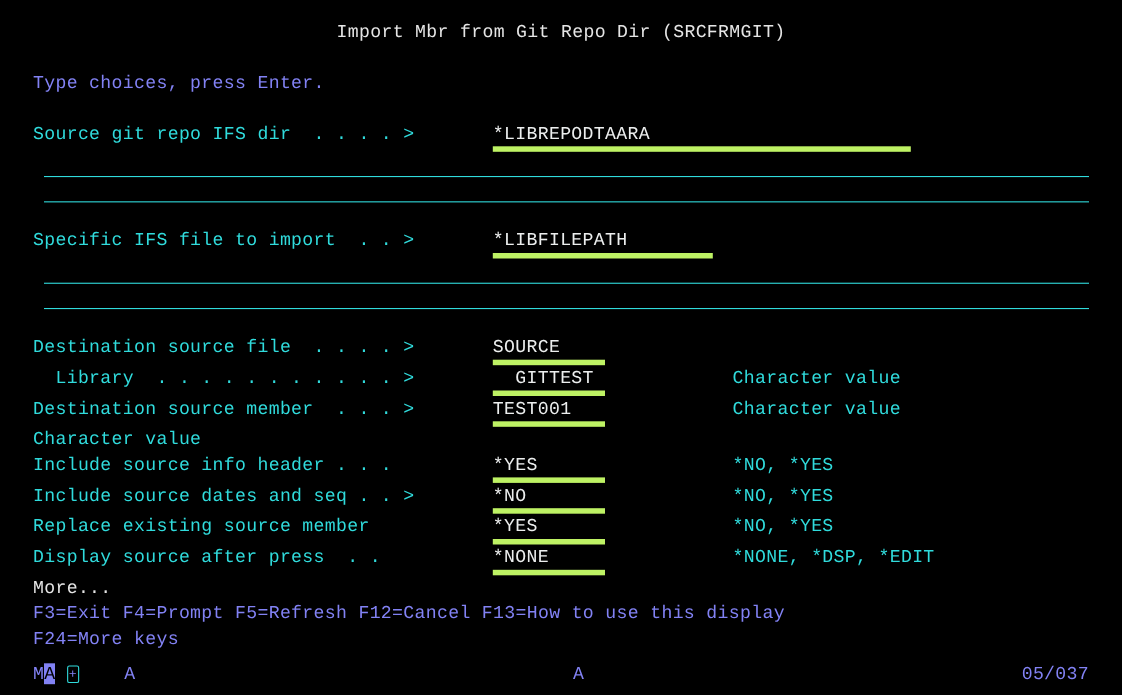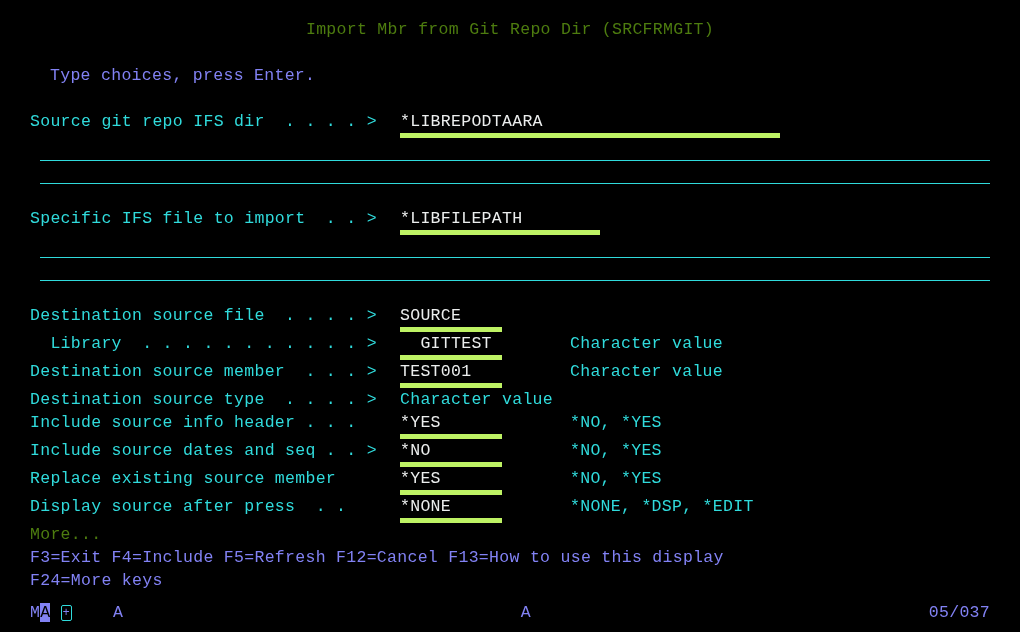--- a/index.html
+++ b/index.html
@@ -10,35 +10,35 @@
     font-family: "Consolas", "Menlo", "Courier New", monospace;
     font-size: 16.5px;
     line-height: 23px;
     width: 1020px;
     height: 632px;
     overflow: hidden;
     padding: 18px 30px 0 30px;
     position: relative;
     letter-spacing: 0.3px;
   }
-  .white { color: #4d7c0f; }
+  .white { color: #e5e5e5; }
   .violet { color: #8282f4; }
   .cyan { color: #30dbdc; }
   .title {
     text-align: center;
     margin-bottom: 23px;
   }
   .instr {
     margin-bottom: 23px;
-    margin-left: 20px;
   }
   .row {
     display: flex;
     align-items: baseline;
     white-space: pre;
+    gap: 48px;
   }
   .label {
     display: inline-block;
   }
   .val {
     color: #eceeee;
     border-bottom: 5px solid #bef264;
     display: inline-block;
     white-space: pre;
   }
@@ -118,21 +118,20 @@
     <span class="label cyan">  Library  . . . . . . . . . . . &gt;</span>
     <span class="valwrap"><span class="val">  GITTEST </span></span>
     <span class="hint cyan">Character value</span>
   </div>
   <div class="row">
     <span class="label cyan">Destination source member  . . . &gt;</span>
     <span class="valwrap"><span class="val">TEST001   </span></span>
     <span class="hint cyan">Character value</span>
   </div>
   <div class="row">
-    <span class="label cyan">Destination source type  . . . . &gt;</span>
     <span class="hint cyan">Character value</span>
   </div>
   <div class="row">
     <span class="label cyan">Include source info header . . .  </span>
     <span class="valwrap"><span class="val">*YES      </span></span>
     <span class="hint cyan">*NO, *YES</span>
   </div>
   <div class="row">
     <span class="label cyan">Include source dates and seq . . &gt;</span>
     <span class="valwrap"><span class="val">*NO       </span></span>
@@ -145,20 +144,20 @@
   </div>
   <div class="row">
     <span class="label cyan">Display source after press  . .  </span>
     <span class="valwrap"><span class="val">*NONE     </span></span>
     <span class="hint cyan">*NONE, *DSP, *EDIT</span>
   </div>
 </div>
 
 <div class="more white">More...</div>
 
-<div class="fkeys">F3=Exit   F4=Include   F5=Refresh   F12=Cancel   F13=How to use this display</div>
+<div class="fkeys">F3=Exit   F4=Prompt   F5=Refresh   F12=Cancel   F13=How to use this display</div>
 <div class="fkeys">F24=More keys</div>
 
 <div class="status">
   <span class="left"><span>M</span><span class="cursor">A</span> <span class="plus">+</span><span>    A</span></span>
   <span>A</span>
   <span>05/037</span>
 </div>
 
 </body></html>

